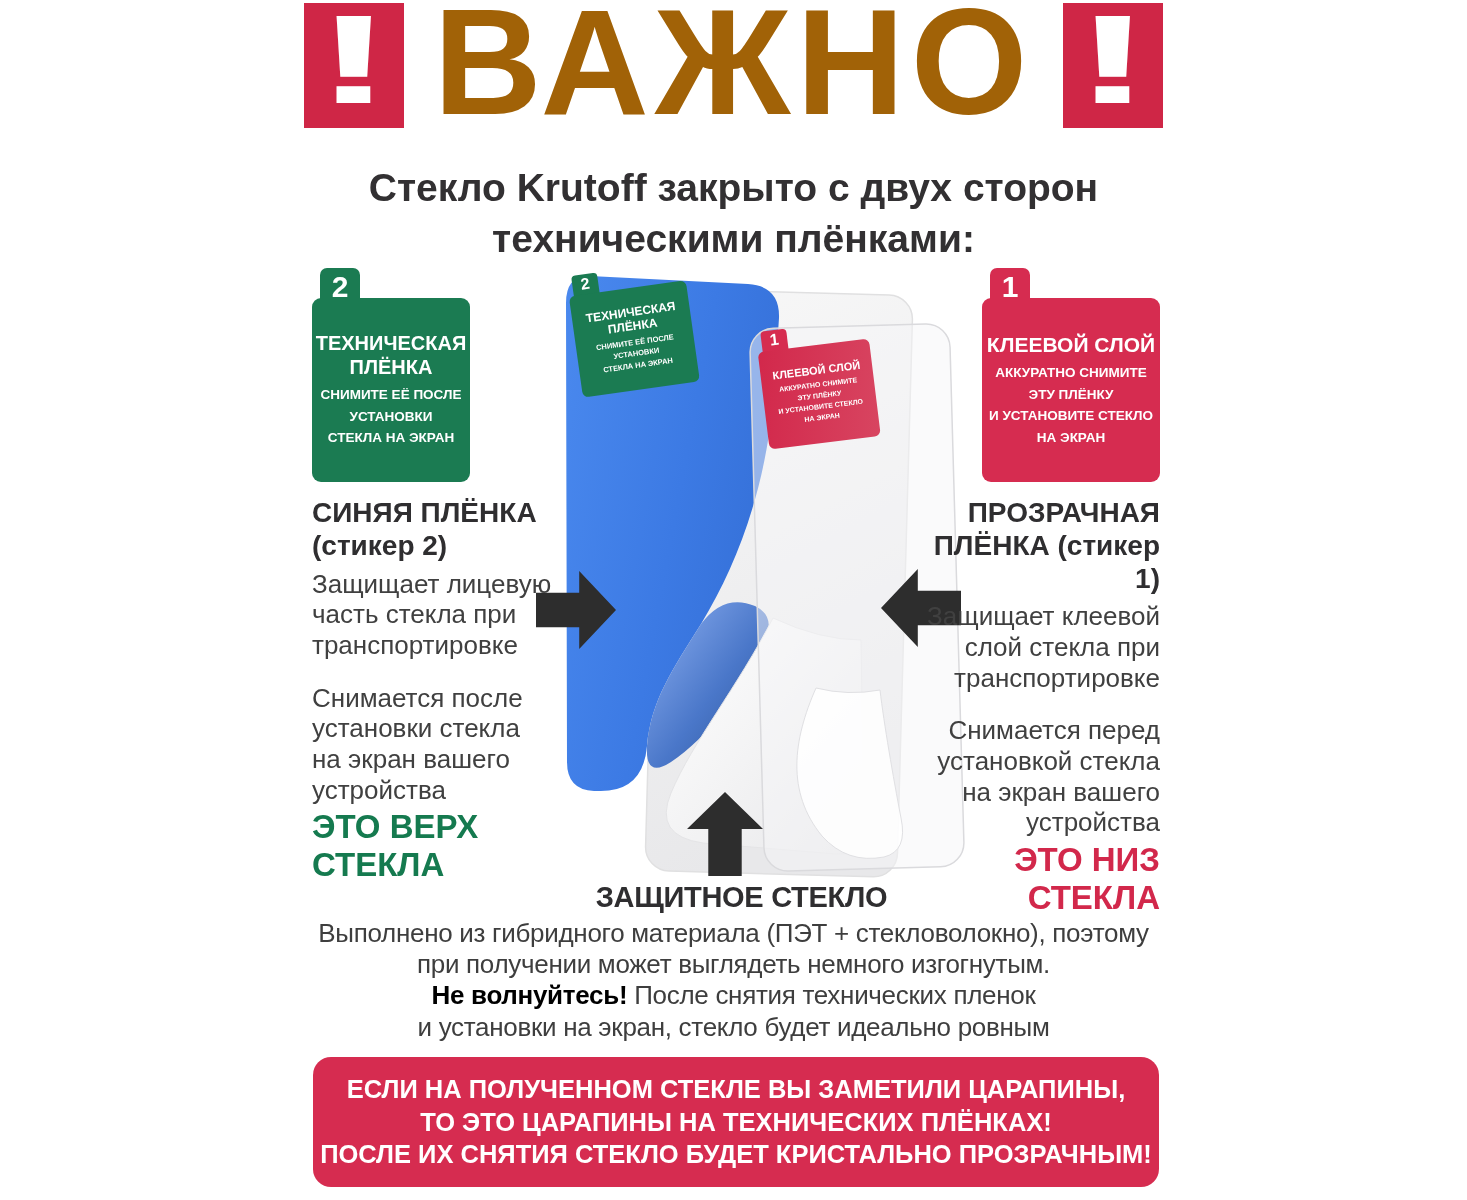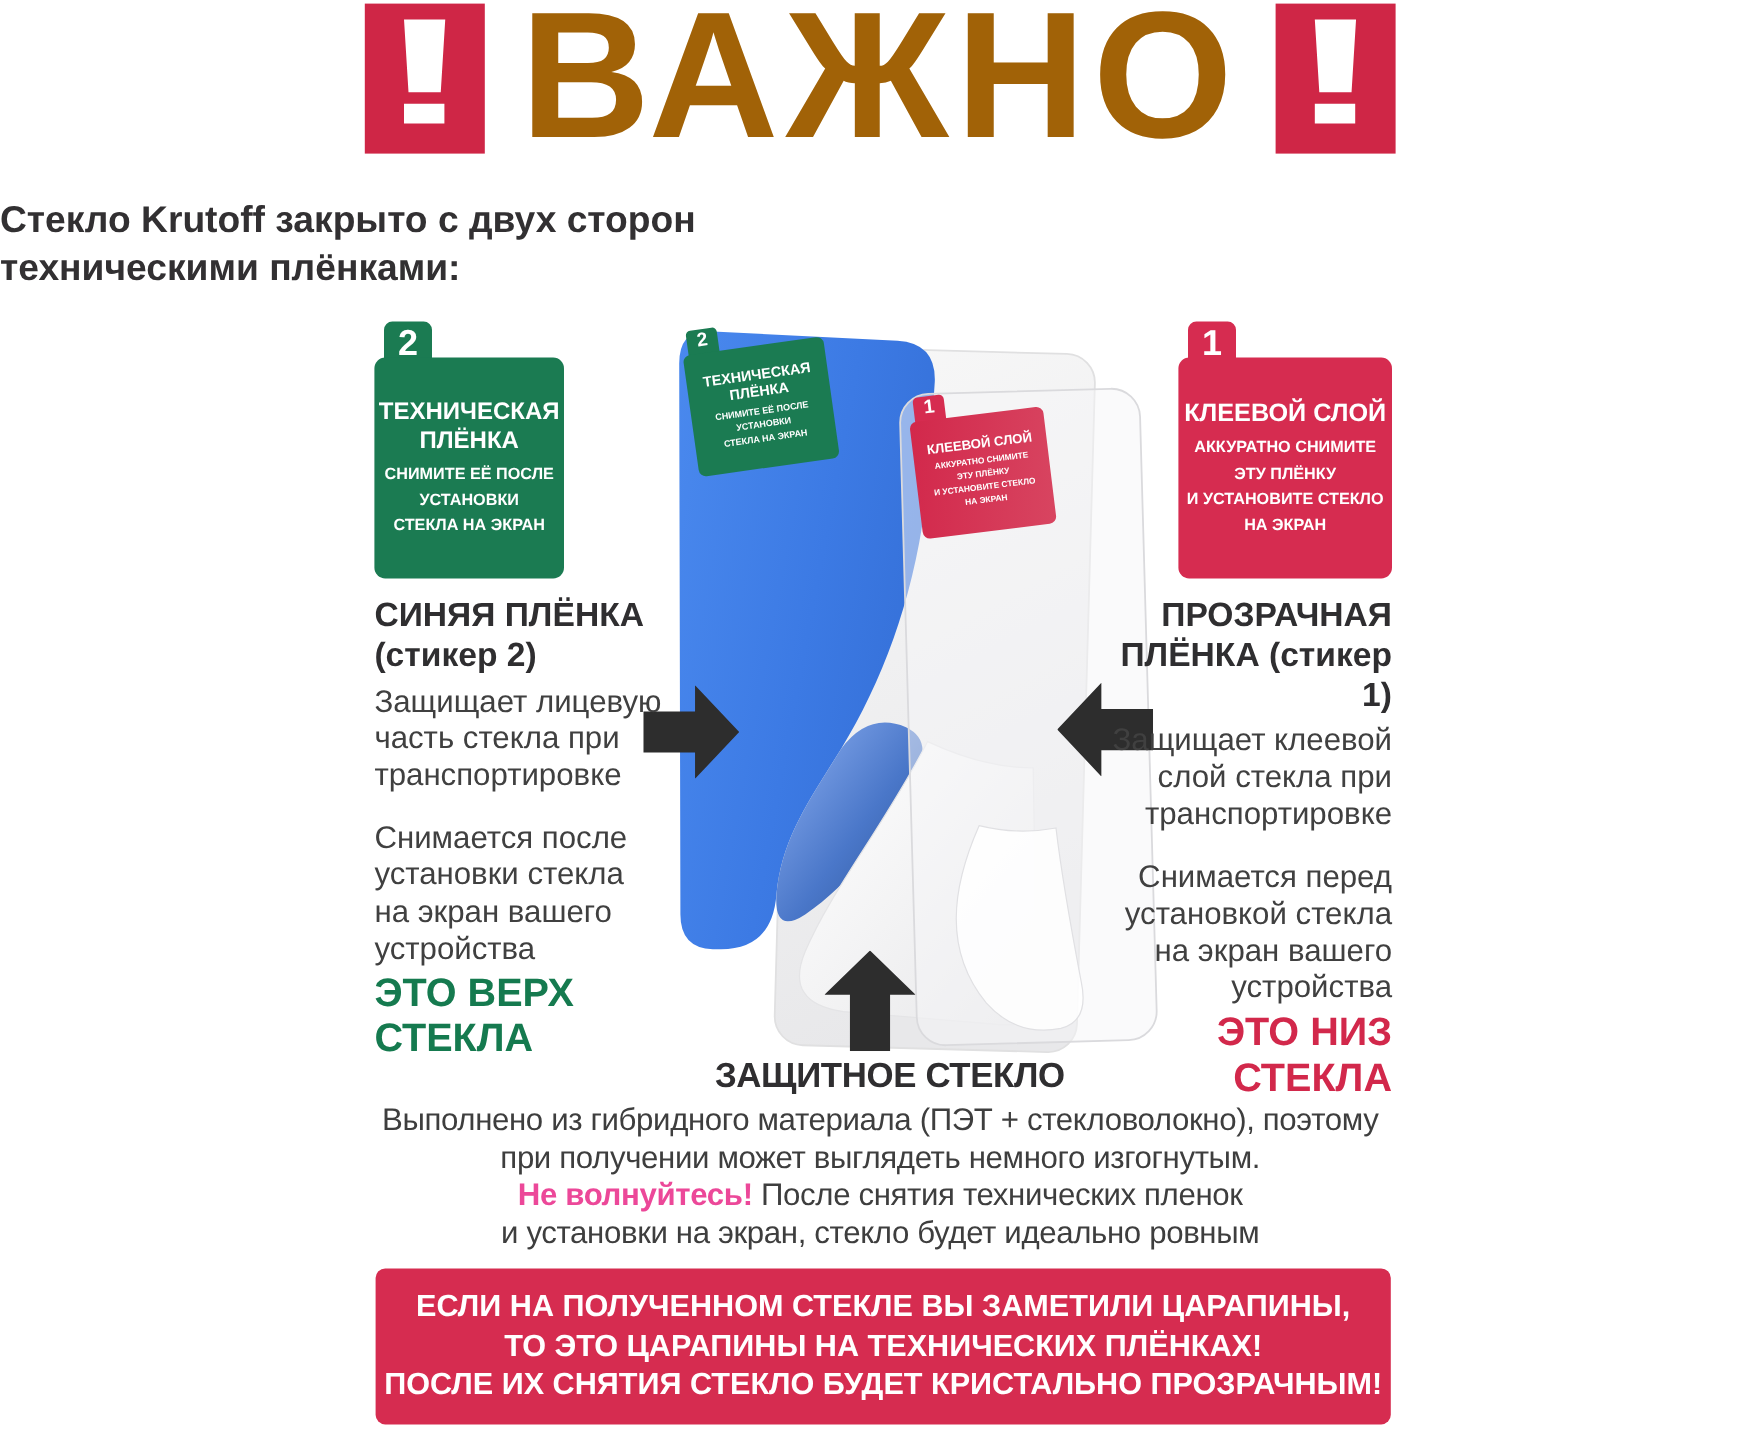--- a/index.html
+++ b/index.html
@@ -20,22 +20,22 @@
   }
   .excl{
     font-size:126px;font-weight:bold;color:#ffffff;line-height:1;
     transform:scaleX(1.9) translateY(-6px);
   }
   .title-word{
     font-size:150px;font-weight:bold;color:#a16207;letter-spacing:6px;
     line-height:110px;margin:0 20px;transform:translateY(-4px);
   }
   .subtitle{
-    position:absolute;top:163px;left:0;right:0;
-    font-size:31px;font-weight:bold;color:#323032;line-height:1.3;z-index:4;
+    position:absolute;top:163px;left:0;right:0;text-align:center;
+    font-size:39px;font-weight:bold;color:#323032;line-height:1.3;z-index:4;
   }
 
   
   .illustration{position:absolute;left:0;top:0;width:1467px;height:1200px;z-index:1;}
 
   
   .sticker{position:absolute;z-index:2;}
   .sticker .tab{
     position:relative;display:flex;justify-content:center;
     color:#fff;font-weight:bold;box-sizing:border-box;
@@ -83,26 +83,26 @@
   .side-p{font-size:26px;line-height:1.18;color:#404040;margin-top:6px;}
   .side-p2{margin-top:22px;}
   .side-highlight{font-size:33px;font-weight:bold;margin-top:3px;}
   .green-text{color:#157a4f;}
   .red-text{color:#d2284b;}
 
   
   .glass-section{position:absolute;top:881px;left:0;right:0;text-align:center;z-index:4;}
   .glass-h{font-size:29px;font-weight:bold;color:#2f2e30;letter-spacing:-0.3px;margin-left:16px;}
   .glass-p{font-size:26px;line-height:1.2;color:#3e3e3e;margin-top:4px;letter-spacing:-0.3px;}
-  .warn{font-weight:bold;color:#ec4899;}
+  .warn{font-weight:bold;color:#000000;}
 
   
   .banner{
     position:absolute;left:313px;top:1057px;width:846px;height:130px;
-    background:#d62c50;border-radius:8px;display:flex;flex-direction:column;
+    background:#d62c50;border-radius:18px;display:flex;flex-direction:column;
     justify-content:center;text-align:center;color:#ffffff;font-weight:bold;
     font-size:25.5px;line-height:1.27;z-index:4;
   }
 </style>
 </head>
 <body>
 
 <div id="poster">
 
   <div class="title-row">

